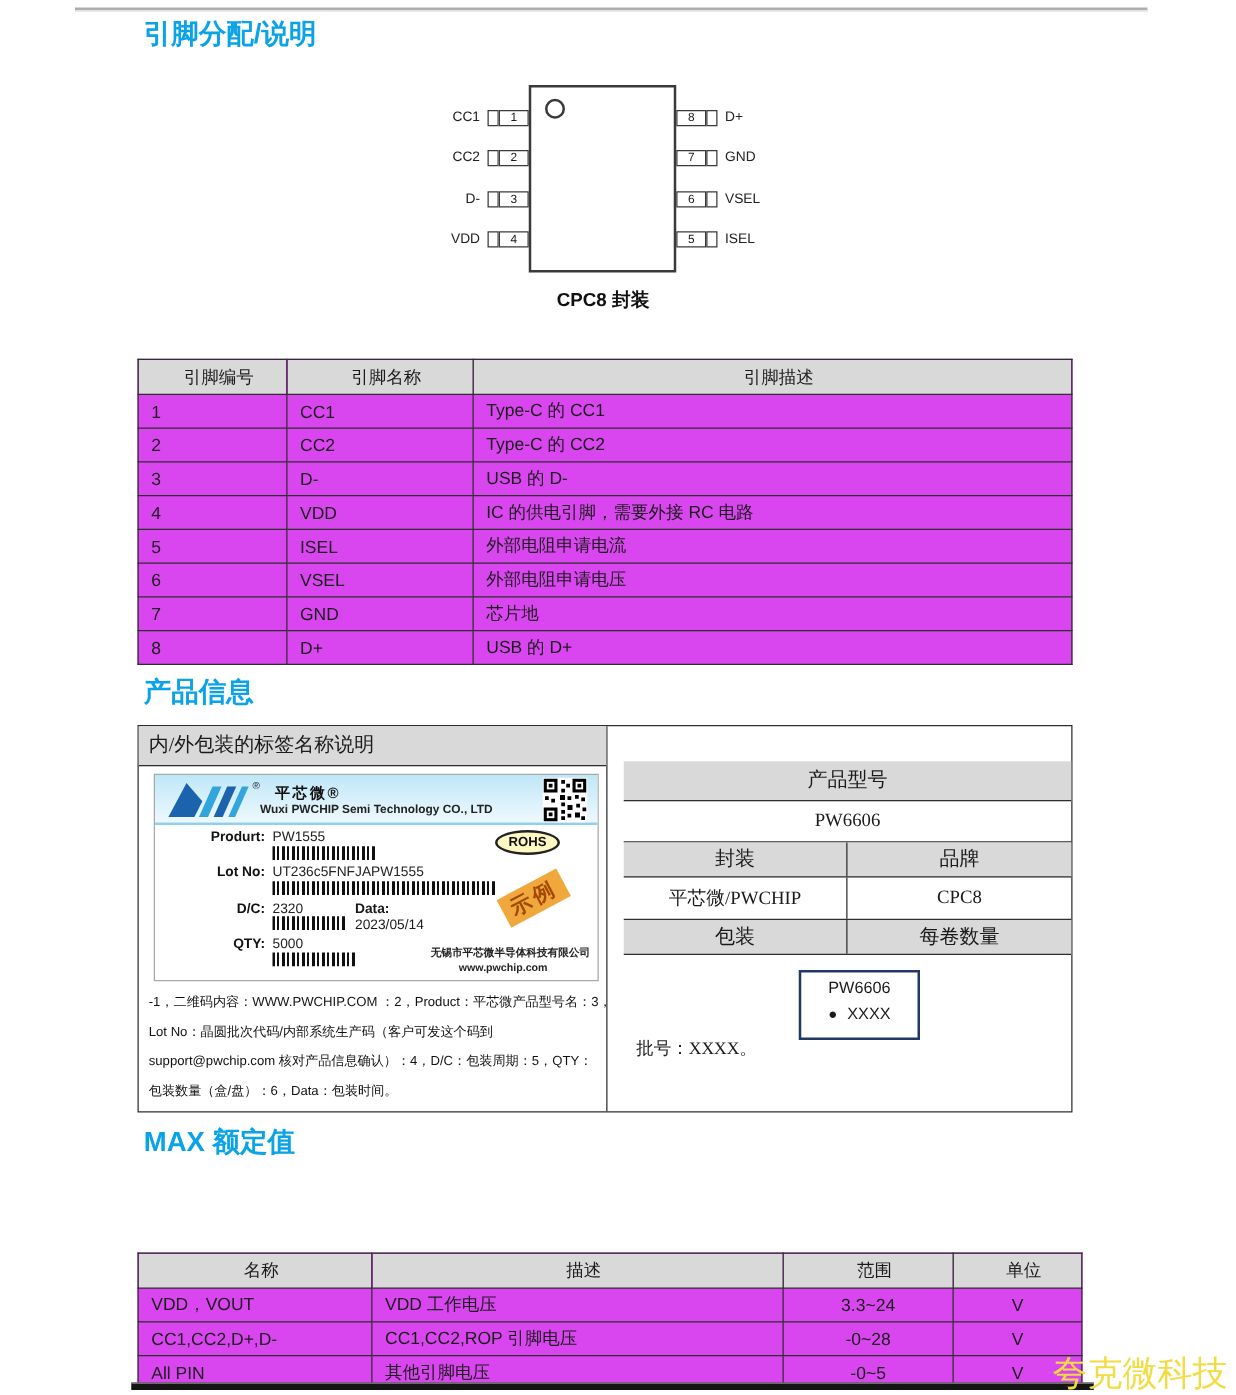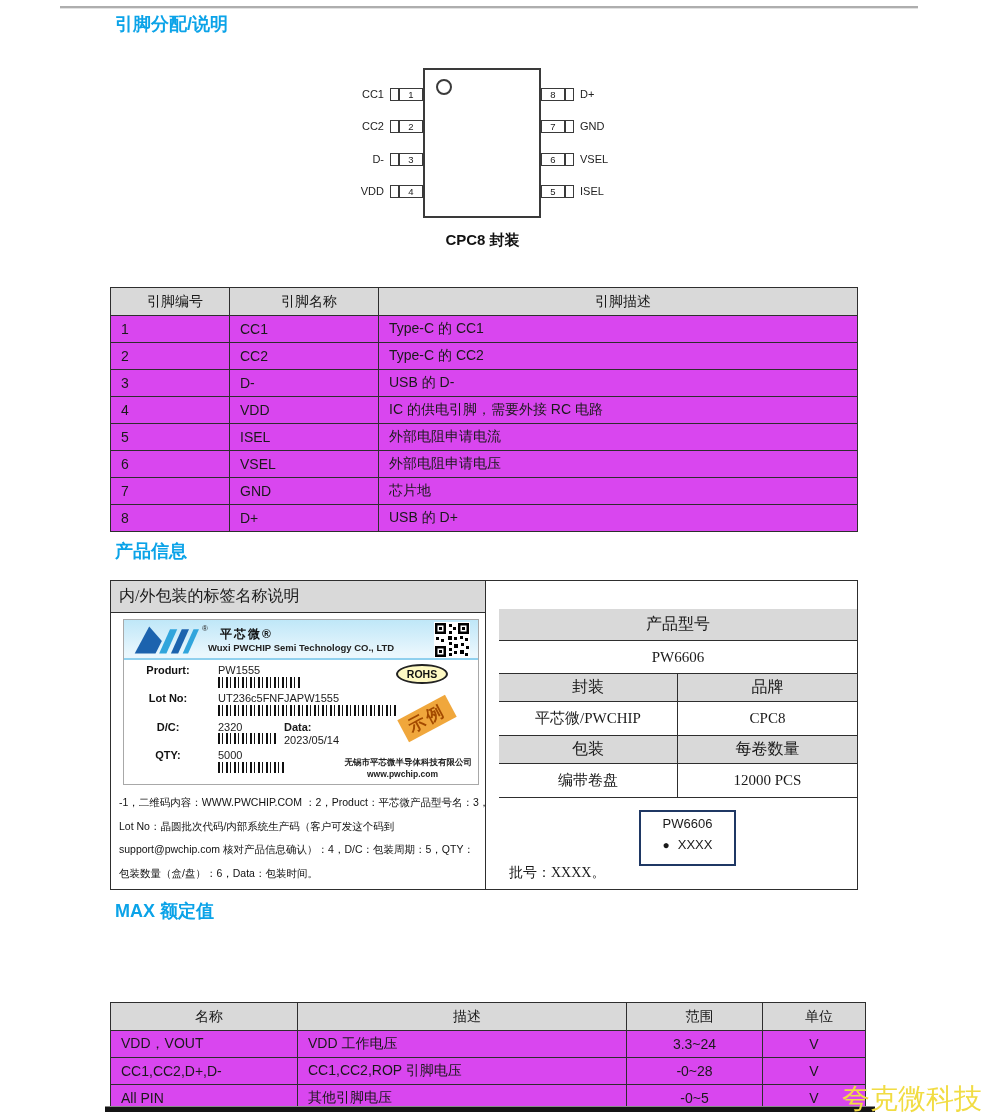--- a/index.html
+++ b/index.html
@@ -2,21 +2,21 @@
 <html style="--accent: #0BA3E8; --hdrbg: #D9D9D9; --wm: #F1DC43; --stamp: #F0A73C;"><head>
 <meta charset="utf-8">
 <style>
   :root{
     --accent:#0BA3E8; --hdrbg:#D9D9D9; --wm:#F1DC43; --stamp:#F0A73C;
   }
   html,body{margin:0;padding:0;background:#fff;}
   .page{position:relative;width:989px;height:1116px;background:#fff;overflow:hidden;
         font-family:"Liberation Sans","DejaVu Sans",sans-serif;color:#1a1a1a;}
   .top-rule{position:absolute;left:60px;top:6px;width:858px;height:2px;background:#aeaeae;border-bottom:1px solid #e2e2e2;}
-  .sec-title{position:absolute;left:115px;margin:0;font-size:18px;font-weight:bold;color:var(--accent);}
+  .sec-title{position:absolute;left:115px;margin:0;font-size:22px;font-weight:bold;color:var(--accent);}
   .t1{top:12px}.t2{top:539px}.t3{top:899px}
 
   
   .chip-body{position:absolute;left:423px;top:68px;width:118px;height:150px;border:2px solid #3a3a3a;box-sizing:border-box;background:#fff;}
   .chip-dot{position:absolute;left:436px;top:79px;width:16px;height:16px;border:2px solid #3a3a3a;border-radius:50%;box-sizing:border-box;background:#fff;}
   .pinrow{position:absolute;display:flex;align-items:center;height:14px;}
   .pinrow.left{left:338px;width:85px;justify-content:flex-end;}
   .pinrow.right{left:541px;width:100px;justify-content:flex-start;}
   .pin-label{font-size:11px;color:#222;}
   .pinrow.left .pin-label{margin-right:6px;}
@@ -62,21 +62,21 @@
 
   
   .label-img{position:absolute;left:12px;top:38px;width:356px;height:166px;border:1px solid #a8a8a8;box-sizing:border-box;background:#fff;overflow:hidden;}
   .label-band{position:absolute;left:0;top:0;width:100%;height:40px;background:linear-gradient(180deg,#bfe7f8 0%,#eaf7fd 90%);border-bottom:2px solid #8fd0ee;box-sizing:border-box;}
   .logo{position:absolute;left:8px;top:3px;}
   .logo-reg{position:absolute;left:78px;top:4px;font-size:8px;color:#222;}
   .l-cn{position:absolute;left:96px;top:6px;font-size:12px;font-weight:bold;letter-spacing:2px;color:#111;}
   .l-en{position:absolute;left:84px;top:22px;font-size:9.5px;font-weight:bold;color:#222;}
   .qr{position:absolute;right:8px;top:2px;}
   .lf{position:absolute;left:0;display:flex;font-size:11px;}
-  .lf-k{width:88px;text-align:center;font-weight:bold;color:#111;}
+  .lf-k{width:88px;text-align:right;font-weight:bold;color:#111;}
   .lf-v{margin-left:6px;color:#222;}
   .bc{position:absolute;height:11px;background:repeating-linear-gradient(90deg,#101010 0 2px,#fff 2px 4px,#101010 4px 5px,#fff 5px 8px);}
   .rohs{position:absolute;left:272px;top:44px;width:52px;height:20px;border:2px solid #222;border-radius:50%;box-sizing:border-box;
         display:flex;align-items:center;justify-content:center;font-size:10.5px;font-weight:bold;color:#111;background:#fef9c3;}
   .stamp{position:absolute;left:276px;top:86px;transform:rotate(-28deg);background:var(--stamp);color:#a34a00;
          font-size:17px;font-weight:bold;letter-spacing:3px;padding:1px 7px;}
   .l-foot1{position:absolute;right:6px;top:137px;font-size:8.5px;font-weight:bold;color:#222;}
   .l-foot2{position:absolute;right:40px;top:149px;font-size:8.5px;font-weight:bold;color:#222;}
 
   .notes{position:absolute;left:8px;top:210px;width:360px;font-size:10.5px;color:#111;}
@@ -298,24 +298,20 @@
         <div class="half">品牌</div>
       </div>
       <div class="r-row val-row">
         <div class="half">平芯微/PWCHIP</div>
         <div class="half">CPC8</div>
       </div>
       <div class="r-row hdr-row">
         <div class="half">包装</div>
         <div class="half">每卷数量</div>
       </div>
-      <div class="r-row val-row">
-        <div class="half">编带卷盘</div>
-        <div class="half">12000 PCS</div>
-      </div>
       <div class="marking-area">
         <div class="mark-box">
           <div>PW6606</div>
           <div class="mark-l2">
             <span class="dot">●</span>
             <span>XXXX</span>
           </div>
         </div>
         <div class="batch">批号：XXXX。</div>
       </div>

